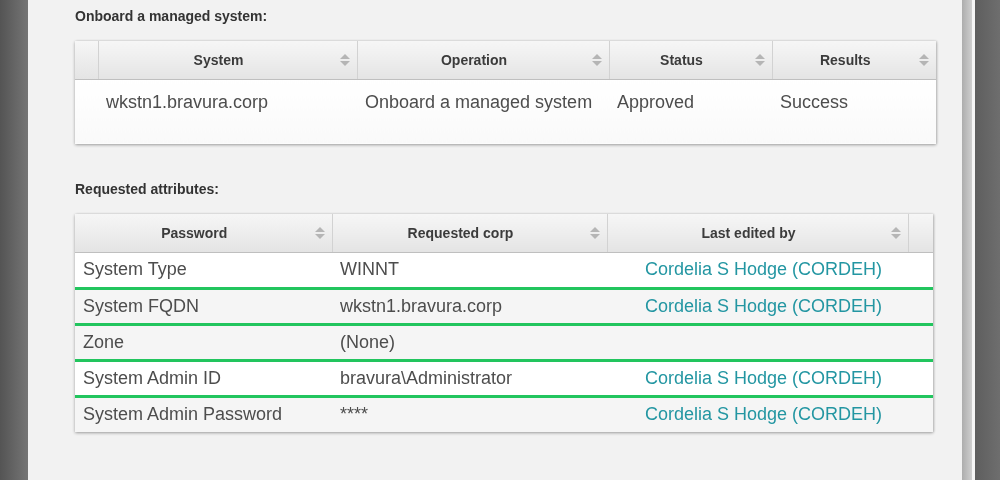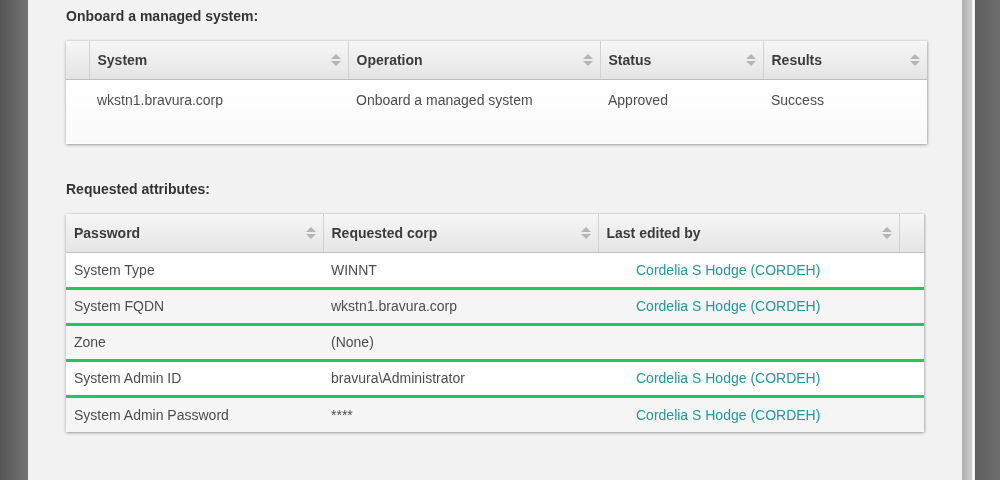--- a/index.html
+++ b/index.html
@@ -7,21 +7,21 @@
   body {
     width: 1000px; height: 480px; position: relative; overflow: hidden;
     font-family: "Liberation Sans", "DejaVu Sans", sans-serif;
     background: #f2f2f2;
   }
   .band-left {
     position: absolute; left: 0; top: 0; width: 28px; height: 480px;
     background: linear-gradient(to right, #545454, #757575);
   }
   .content {
-    position: absolute; left: 31px; top: 0; width: 856px; height: 480px;
+    position: absolute; left: 40px; top: 0; width: 856px; height: 480px;
     background: #f2f2f2; padding: 8px 0 0 35px;
   }
   .scrollbar {
     position: absolute; left: 962px; top: 0; width: 10px; height: 480px;
     background: linear-gradient(to right, #adadad, #cfcfcf);
   }
   .gap-line {
     position: absolute; left: 972px; top: 0; width: 3px; height: 480px;
     background: #f5f5f5;
   }
@@ -36,42 +36,42 @@
   table {
     border-collapse: collapse; table-layout: fixed;
     background: #ffffff;
     box-shadow: 0 1px 3px rgba(0,0,0,0.32), 1px 0 2px rgba(0,0,0,0.12);
     margin-top: 17px;
   }
   th {
     height: 38px;
     background: linear-gradient(#f6f6f6, #e4e4e4);
     font-weight: 700; font-size: 14px; color: #3b3b3b;
-    text-align: left; padding: 0 26px 0 8px;
+    text-align: center; padding: 0 26px 0 8px;
     border-bottom: 1px solid #bfbfbf;
     position: relative; white-space: nowrap; overflow: hidden;
     cursor: pointer;
   }
   th + th { border-left: 1px solid #d2d2d2; }
   .sort-icon {
     position: absolute; right: 7px; top: 50%; margin-top: -6px;
     display: flex; flex-direction: column; gap: 2px; pointer-events: none;
   }
   .sort-icon .tri-up {
     width: 0; height: 0;
     border-left: 5px solid transparent; border-right: 5px solid transparent;
     border-bottom: 5px solid #b5b5b5;
   }
   .sort-icon .tri-down {
     width: 0; height: 0;
     border-left: 5px solid transparent; border-right: 5px solid transparent;
     border-top: 5px solid #b5b5b5;
   }
   td {
-    font-size: 14px; color: #4d4d4d; padding: 0 8px;
+    font-size: 18px; color: #4d4d4d; padding: 0 8px;
     white-space: nowrap; overflow: hidden;
   }
   .tbl-request { width: 861px; }
   .tbl-request tbody td {
     height: 65px; vertical-align: top; padding-top: 12px;
     background: linear-gradient(#ffffff, #f9f9f9);
   }
   .tbl-attrs { width: 858px; }
   .tbl-attrs tbody td { height: 36px; vertical-align: middle; }
   .tbl-attrs tbody tr + tr td { border-top: 3px solid #22c55e; }

